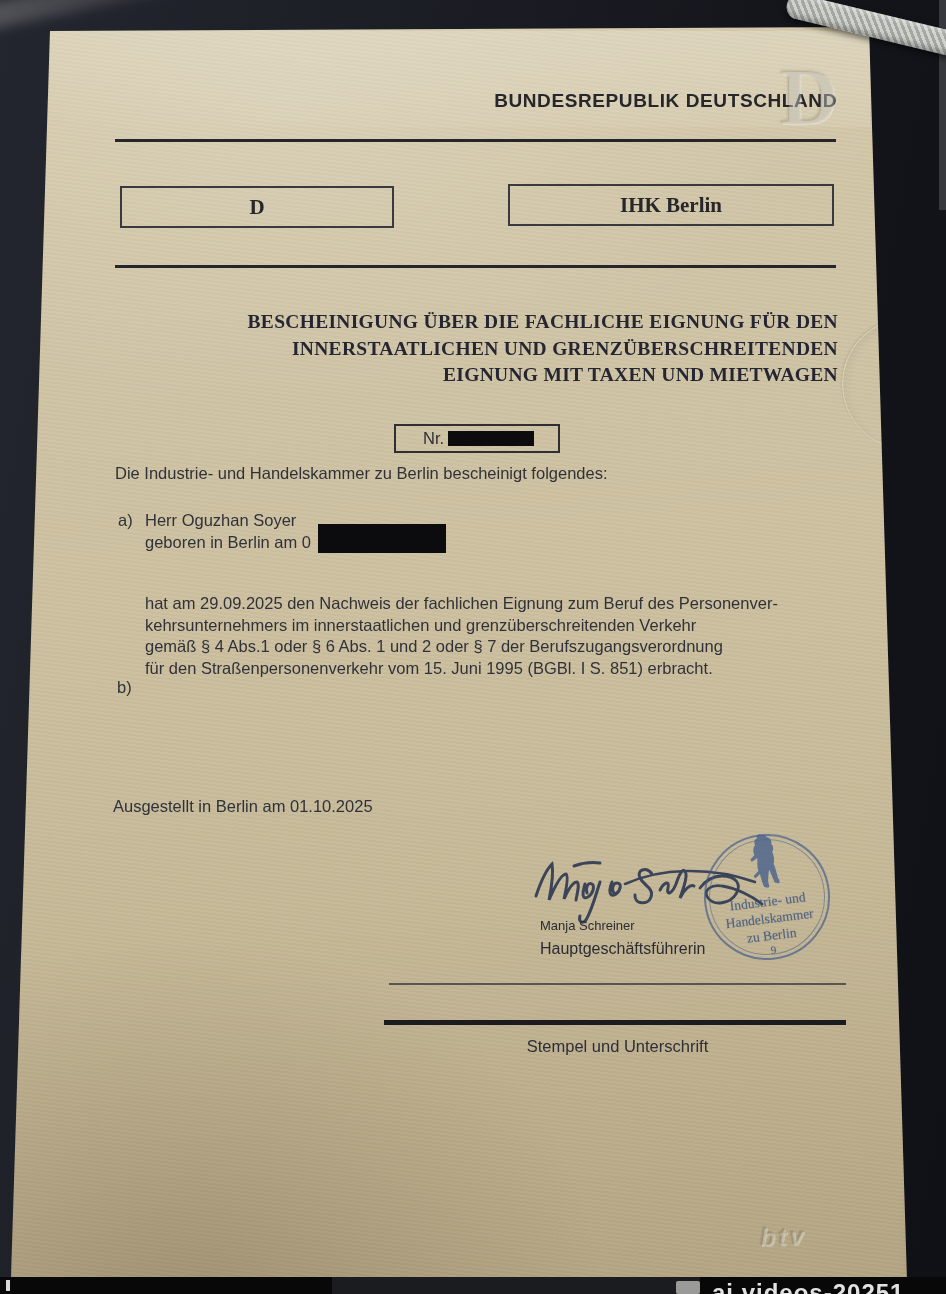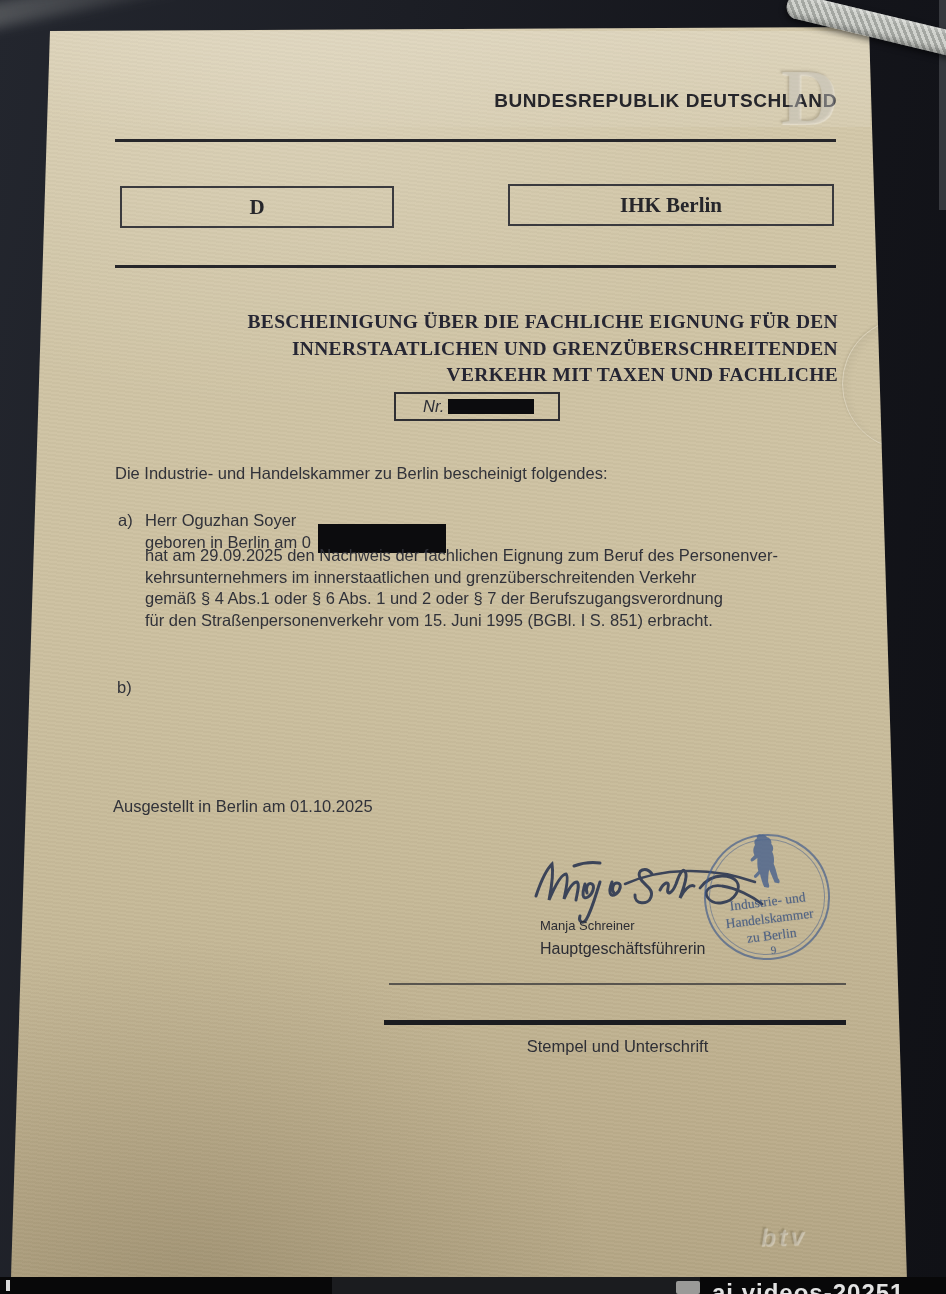--- a/index.html
+++ b/index.html
@@ -39,33 +39,33 @@
   .codebox{border:2px solid #3a3a3e;display:flex;align-items:center;justify-content:center;
     font-family:"Liberation Serif",serif;font-weight:bold;font-size:21px;color:#26262b;}
   .box-d{left:120px;top:186px;width:270px;height:38px;}
   .box-ihk{left:508px;top:184px;width:322px;height:38px;}
 
   .title{left:118px;top:309px;width:720px;text-align:center;
     font-family:"Liberation Serif",serif;font-weight:bold;font-size:19.5px;
     line-height:26.5px;letter-spacing:.3px;color:#262633;}
   .title span{display:block;text-align:right;}
 
-  .nr-box{left:394px;top:392px;width:162px;height:25px;border:2px solid #2f2f33;
-    display:flex;align-items:center;font-style:italic;}
+  .nr-box{left:394px;top:424px;width:162px;height:25px;border:2px solid #2f2f33;
+    display:flex;align-items:center;}
   .nr-label{margin-left:27px;font-size:16.5px;color:#2e2f36;}
   .redact{background:#0c0c0e;}
   .nr-redact{width:86px;height:15px;margin-left:4px;}
 
   .body-text{font-size:16.5px;color:#313239;line-height:21.7px;}
   .intro{left:115px;top:463px;}
   .marker-a{left:118px;top:510px;}
   .name-line{left:145px;top:510px;}
   .born-line{left:145px;top:532px;}
   .born-redact{left:318px;top:524px;width:128px;height:29px;}
-  .para-a{left:145px;top:545px;}
+  .para-a{left:145px;top:593px;}
   .marker-b{left:117px;top:677px;}
   .para-b{left:145px;top:677px;}
   .issued{left:113px;top:796px;}
 
   .sig-svg{left:530px;top:844px;}
   .printed-name{left:540px;top:918px;font-size:13px;color:#2b2c33;}
   .printed-title{left:540px;top:940px;font-size:16px;color:#2b2c33;}
   .thin-line{left:389px;top:983px;width:457px;height:2px;background:rgba(45,45,50,.7);}
   .sig-caption{left:389px;top:1037px;width:457px;text-align:center;font-size:16.5px;color:#2e2f36;}
   .thick-line{left:384px;top:1020px;width:462px;height:5px;background:#1b1c20;}
@@ -125,21 +125,21 @@
     </div>
     <div class="abs codebox box-ihk">
       <span>IHK Berlin</span>
     </div>
 
     <div class="abs rule rule2"></div>
 
     <div class="abs title">
       <span>BESCHEINIGUNG ÜBER DIE FACHLICHE EIGNUNG FÜR DEN</span>
       <span>INNERSTAATLICHEN UND GRENZÜBERSCHREITENDEN</span>
-      <span>VERKEHR MIT TAXEN UND FACHLICHE</span>
+      <span>EIGNUNG MIT TAXEN UND MIETWAGEN</span>
     </div>
 
     <div class="abs nr-box">
       <span class="nr-label">Nr.</span>
       <span class="redact nr-redact"></span>
     </div>
 
     <div class="abs body-text intro">Die Industrie- und Handelskammer zu Berlin bescheinigt folgendes:</div>
 
     <div class="abs body-text marker-a">a)</div>

